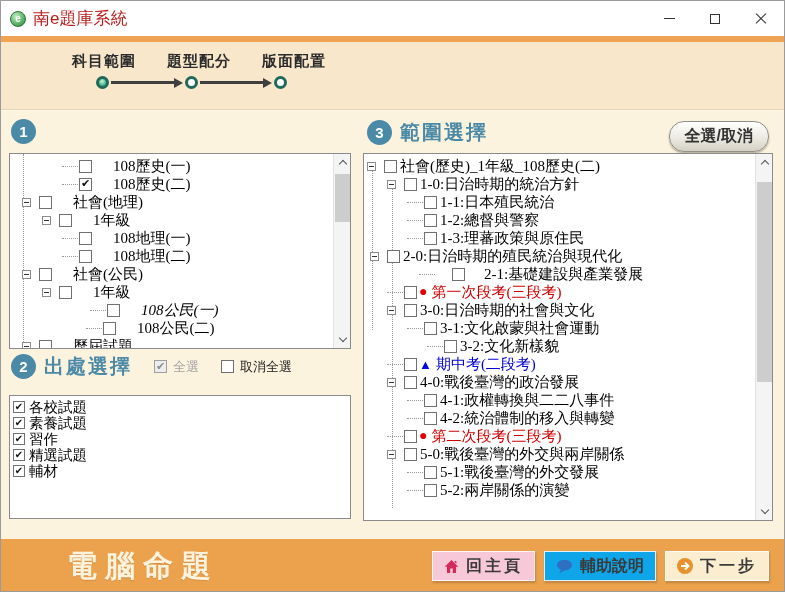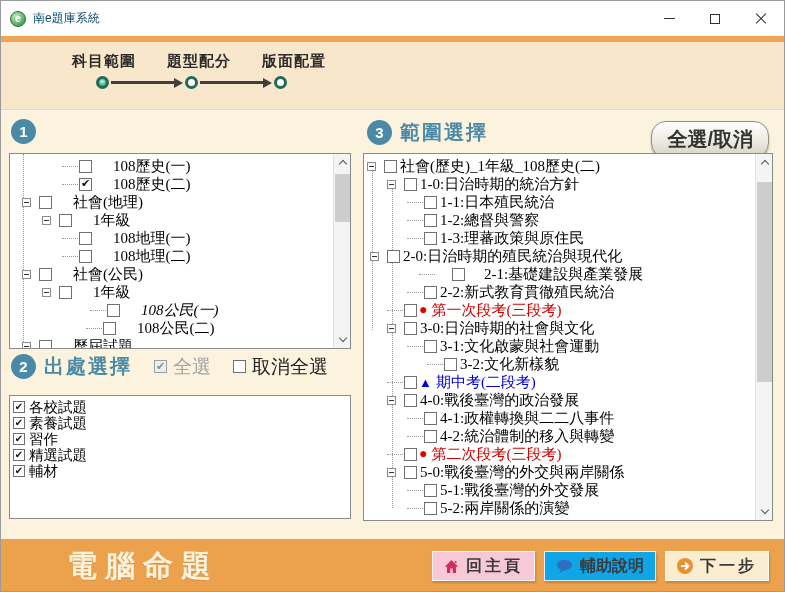--- a/index.html
+++ b/index.html
@@ -8,21 +8,21 @@
     position:relative;width:785px;height:592px;background:#FCF3DF;
     border:1px solid #9b9b9b;overflow:hidden;
     font-family:"Liberation Sans","DejaVu Sans",sans-serif;
   }
   
   .titlebar{position:absolute;left:0;top:0;width:100%;height:35px;background:#ffffff;display:flex;align-items:center;}
   .app-icon{width:16px;height:16px;border-radius:50%;margin-left:9px;
     background:radial-gradient(circle at 35% 30%,#b9ecc0,#4ea85a 70%,#2e7a39);
     border:1px solid #2e6e37;color:#fff;font-size:10px;font-weight:bold;
     display:flex;align-items:center;justify-content:center;line-height:1;}
-  .app-title{margin-left:7px;font-size:12px;color:#0c4a6e;}
+  .app-title{margin-left:7px;font-size:17px;color:#b91c1c;}
   .win-controls{margin-left:auto;display:flex;align-items:center;height:100%;}
   .win-btn{width:46px;height:100%;display:flex;align-items:center;justify-content:center;cursor:default;}
   .glyph-min{width:11px;height:0;border-top:1.2px solid #333;}
   .glyph-max{width:10px;height:10px;border:1.2px solid #333;background:#fff;}
   .glyph-close{position:relative;width:12px;height:12px;}
   .glyph-close::before,.glyph-close::after{content:"";position:absolute;left:-1px;top:5px;width:14px;height:0;border-top:1.2px solid #333;}
   .glyph-close::before{transform:rotate(45deg);}
   .glyph-close::after{transform:rotate(-45deg);}
   
   .stripe{position:absolute;left:0;top:35px;width:100%;height:6px;background:#F0A352;}
@@ -31,21 +31,21 @@
   .step-rail{position:absolute;left:95px;top:34px;display:flex;align-items:center;}
   .step-dot{width:13px;height:13px;border-radius:50%;border:3px solid #20685A;background:#fff;flex:none;}
   .step-dot.active{background:radial-gradient(circle at 45% 35%,#c9f5dd,#3FAE85 70%);}
   .step-line{width:63px;height:2.5px;background:#3f3f3f;margin:0 0 0 2px;}
   .step-arrow{width:0;height:0;border-left:9px solid #3f3f3f;border-top:5px solid transparent;border-bottom:5px solid transparent;margin-right:2px;}
   
   .sec{position:absolute;display:flex;align-items:center;gap:8px;}
   .num{width:25px;height:25px;border-radius:50%;background:#4B8AA6;color:#fff;font-weight:bold;font-size:15px;display:flex;align-items:center;justify-content:center;flex:none;}
   .sec-title{font-size:20px;font-weight:bold;color:#4B8AA6;letter-spacing:2px;white-space:nowrap;}
   .hdr-cb-group{display:flex;align-items:center;gap:6px;margin-left:14px;}
-  .hdr-cb-label{font-size:19px;color:#222;white-space:nowrap;}
+  .hdr-cb-label{font-size:13px;color:#222;white-space:nowrap;}
   .hdr-cb-label.disabled{color:#A3A3A3;}
   
   .panel{position:absolute;background:#fff;border:1px solid #8a8a8a;overflow:hidden;}
   .panel-subject{left:8px;top:152px;width:342px;height:196px;}
   .panel-source{left:8px;top:394px;width:342px;height:124px;}
   .panel-range{left:362px;top:152px;width:410px;height:368px;}
   .tree{position:absolute;left:0;top:0;right:17px;bottom:0;padding-top:3px;overflow:hidden;}
   .panel-source .tree{right:0;}
   .guide{position:absolute;width:0;border-left:1px dotted #9a9a9a;}
   
@@ -75,21 +75,21 @@
   .sbar{position:absolute;top:0;right:0;width:17px;bottom:0;background:#F4F4F4;border-left:1px solid #e2e2e2;}
   .sbtn{position:absolute;left:0;width:17px;height:17px;display:flex;align-items:center;justify-content:center;}
   .sbtn.up{top:0;} .sbtn.down{bottom:0;}
   .chev{width:6px;height:6px;border-left:1.4px solid #555;border-bottom:1.4px solid #555;}
   .chev.up{transform:rotate(135deg);margin-top:3px;}
   .chev.down{transform:rotate(-45deg);margin-bottom:3px;}
   .sthumb{position:absolute;left:1px;width:15px;background:#CDCDCD;}
   
   .toggle-btn{position:absolute;right:15px;top:120px;padding:4px 15px;border-radius:15px;
     background:linear-gradient(#ffffff,#ECEAE2 55%,#D4D0C4);border:1px solid #8f8f85;
-    font-size:20px;font-weight:bold;color:#333;box-shadow:0 1.5px 2px rgba(0,0,0,.3);white-space:nowrap;}
+    font-size:16px;font-weight:bold;color:#333;box-shadow:0 1.5px 2px rgba(0,0,0,.3);white-space:nowrap;}
   
   .footer{position:absolute;left:0;top:538px;width:100%;height:54px;background:#ECA14C;display:flex;align-items:center;}
   .brand{margin-left:66px;font-size:30px;font-weight:bold;color:#FDF3DC;letter-spacing:8px;white-space:nowrap;text-shadow:0 1px 1px rgba(0,0,0,.12);}
   .fbtns{margin-left:auto;margin-right:15px;display:flex;gap:9px;}
   .fbtn{height:30px;display:flex;align-items:center;gap:7px;padding:0 11px;
     border:1px solid rgba(255,255,255,.85);box-shadow:1px 2px 2px rgba(0,0,0,.18);
     font-size:16px;font-weight:bold;color:#3a3a3a;white-space:nowrap;}
   .fbtn.home{background:#F6C8D8;letter-spacing:3px;}
   .fbtn.help{background:#0ea5e9;letter-spacing:0;}
   .fbtn.next{background:#FBEDCF;letter-spacing:3px;}
@@ -282,25 +282,20 @@
         </div>
         <div class="tree-row" style="padding-left: 6px;">
           <span class="exp"></span>
           <span class="cb"></span>
           <span class="lbl">2-0:日治時期的殖民統治與現代化</span>
         </div>
         <div class="tree-row" style="padding-left: 55px; gap: 16px;">
           <span class="conn"></span>
           <span class="cb"></span>
           <span class="lbl">2-1:基礎建設與產業發展</span>
-        </div>
-        <div class="tree-row" style="padding-left: 43px;">
-          <span class="conn"></span>
-          <span class="cb"></span>
-          <span class="lbl">2-2:新式教育貫徹殖民統治</span>
         </div>
         <div class="tree-row" style="padding-left: 23px;">
           <span class="conn"></span>
           <span class="cb"></span>
           <span class="mk circle">●</span>
           <span class="lbl red">第一次段考(三段考)</span>
         </div>
         <div class="tree-row" style="padding-left: 23px;">
           <span class="exp"></span>
           <span class="cb"></span>

